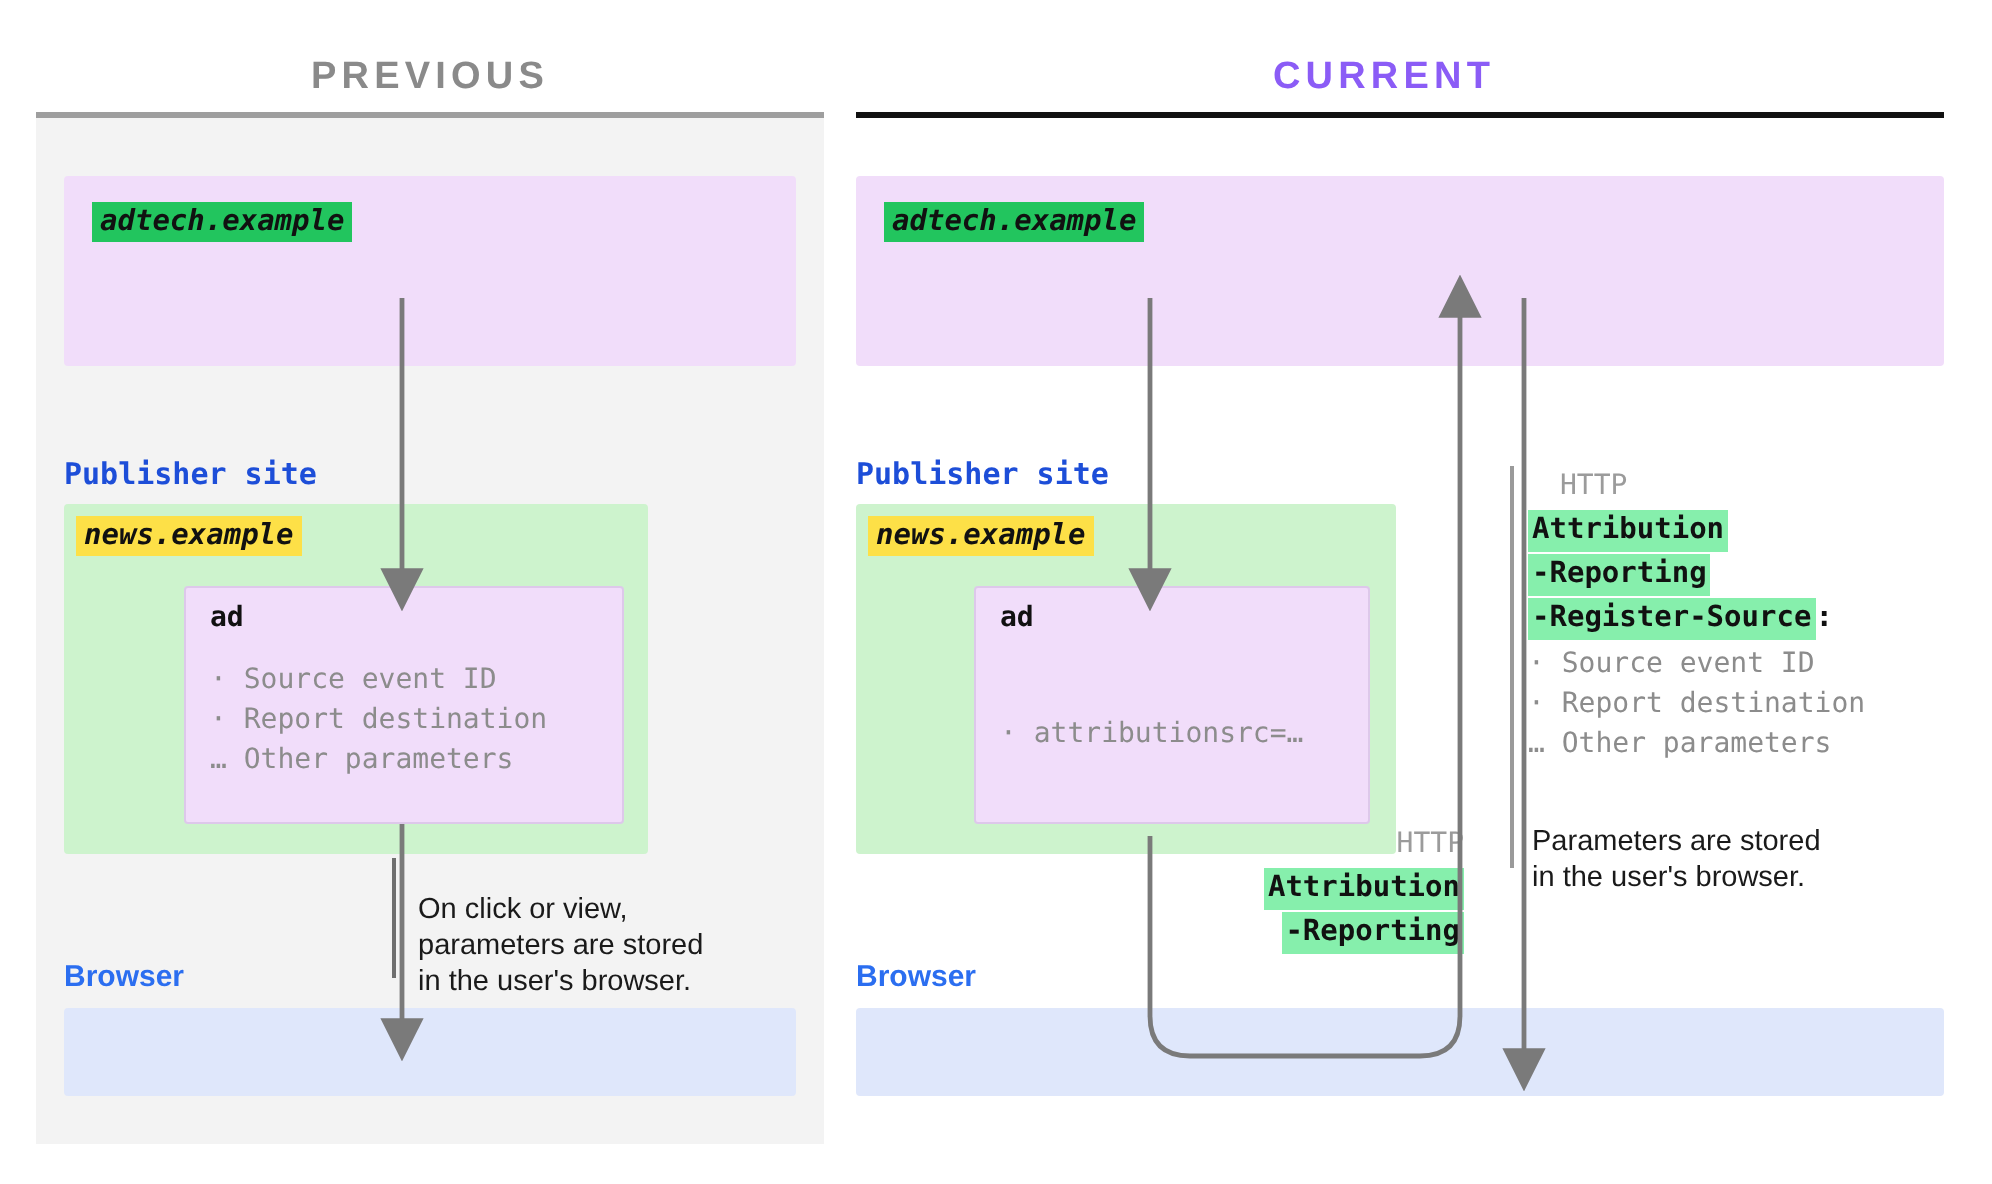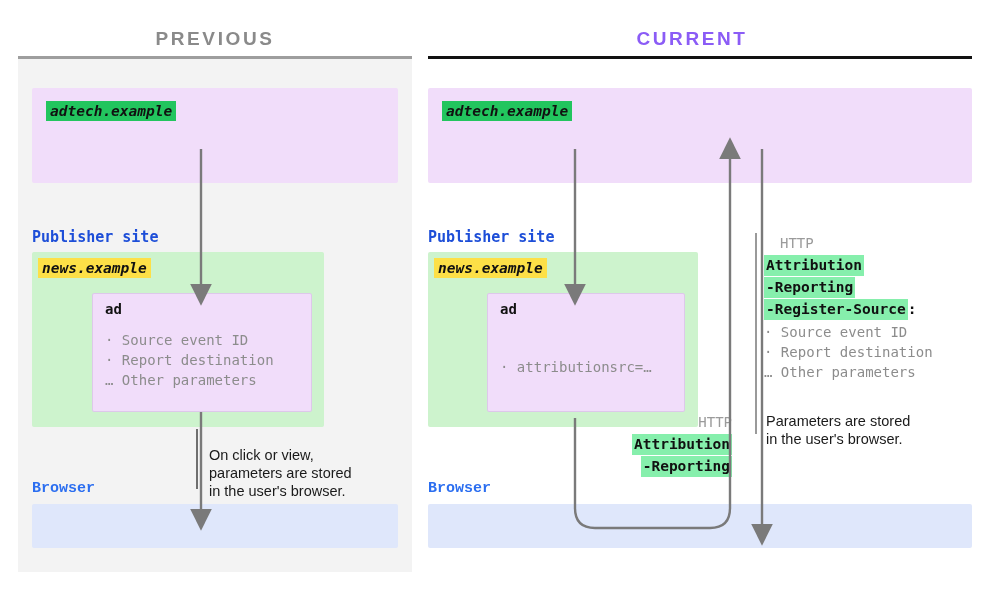--- a/index.html
+++ b/index.html
@@ -42,21 +42,21 @@
     color:#111;
   }
   .chip-purple{background:#22c55e;}
   .chip-green{background:#fde047;}
 
   .label-site{
     font-family:"DejaVu Sans Mono","Liberation Mono",monospace;
     font-weight:bold;font-size:15px;color:#1d4ed8;white-space:nowrap;
   }
   .label-browser{
-    font-family:Liberation Mono, monospace;
+    font-family:Liberation Sans, sans-serif;
     font-weight:bold;font-size:15px;color:#2b6ef0;white-space:nowrap;
   }
 
   .ad-title{
     font-family:"DejaVu Sans Mono","Liberation Mono",monospace;
     font-weight:bold;font-size:14px;color:#111;
   }
   .ad-list{
     font-family:"DejaVu Sans Mono","Liberation Mono",monospace;
     font-size:14px;color:#8c8c8c;line-height:20px;white-space:pre;

